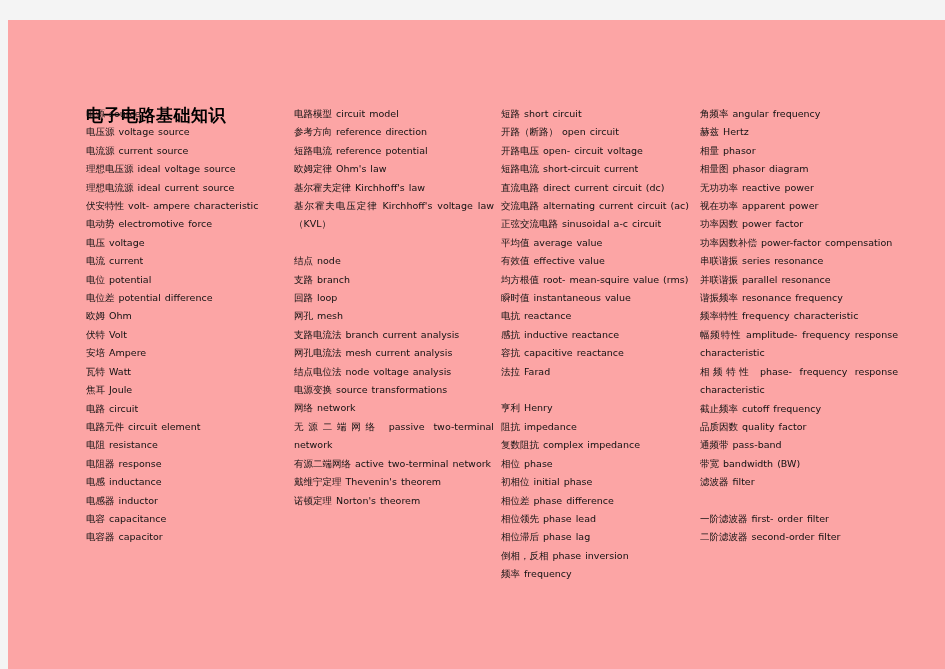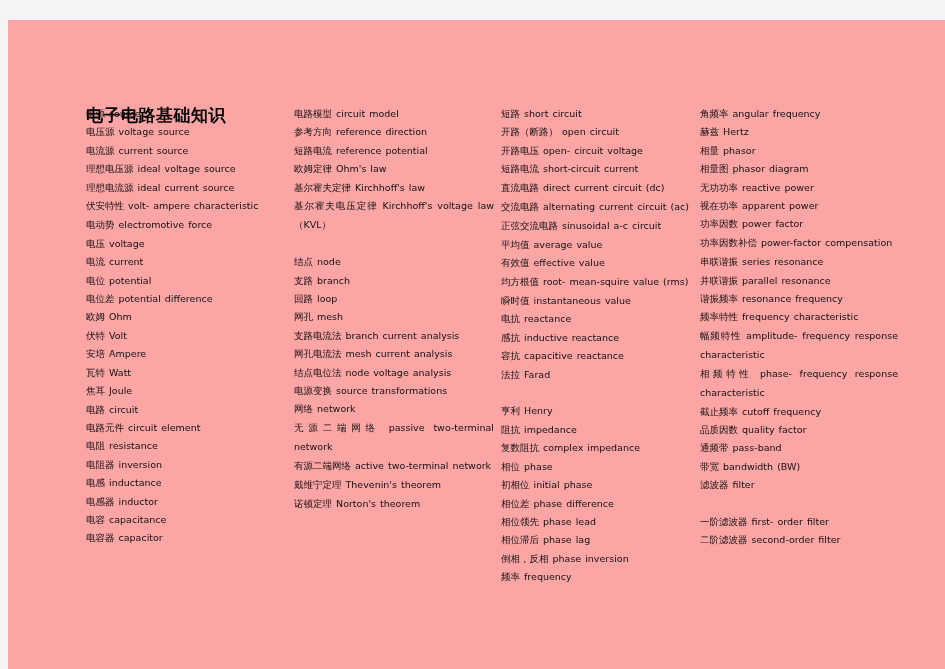--- a/index.html
+++ b/index.html
@@ -63,21 +63,20 @@
     font-family: "DejaVu Sans", sans-serif;
     font-size: 9.5px;
     color: #111111;
   }
   .entry.justify {
     text-align: justify;
     text-align-last: left;
   }
   .entry.justify .zh {
     letter-spacing: 0;
-    font-family: Liberation Mono, monospace;
   }
 </style>
 </head>
 <body>
 
 <div id="page">
 
   <div id="doc-title">电子电路基础知识</div>
 
   <div class="column" id="col-1">
@@ -93,21 +92,21 @@
       <div class="entry"><span class="zh">电位</span><span class="en"> potential</span></div>
       <div class="entry"><span class="zh">电位差</span><span class="en"> potential difference</span></div>
       <div class="entry"><span class="zh">欧姆</span><span class="en"> Ohm</span></div>
       <div class="entry"><span class="zh">伏特</span><span class="en"> Volt</span></div>
       <div class="entry"><span class="zh">安培</span><span class="en"> Ampere</span></div>
       <div class="entry"><span class="zh">瓦特</span><span class="en"> Watt</span></div>
       <div class="entry"><span class="zh">焦耳</span><span class="en"> Joule</span></div>
       <div class="entry"><span class="zh">电路</span><span class="en"> circuit</span></div>
       <div class="entry"><span class="zh">电路元件</span><span class="en"> circuit element</span></div>
       <div class="entry"><span class="zh">电阻</span><span class="en"> resistance</span></div>
-      <div class="entry"><span class="zh">电阻器</span><span class="en"> inversion</span></div>
+      <div class="entry"><span class="zh">电阻器</span><span class="en"> response</span></div>
       <div class="entry"><span class="zh">电感</span><span class="en"> inductance</span></div>
       <div class="entry"><span class="zh">电感器</span><span class="en"> inductor</span></div>
       <div class="entry"><span class="zh">电容</span><span class="en"> capacitance</span></div>
       <div class="entry"><span class="zh">电容器</span><span class="en"> capacitor</span></div>
     </div>
   <div class="column" id="col-2">
       <div class="entry"><span class="zh">电路模型</span><span class="en"> circuit model</span></div>
       <div class="entry"><span class="zh">参考方向</span><span class="en"> reference direction</span></div>
       <div class="entry"><span class="zh">短路电流</span><span class="en"> reference potential</span></div>
       <div class="entry"><span class="zh">欧姆定律</span><span class="en"> Ohm's law</span></div>

